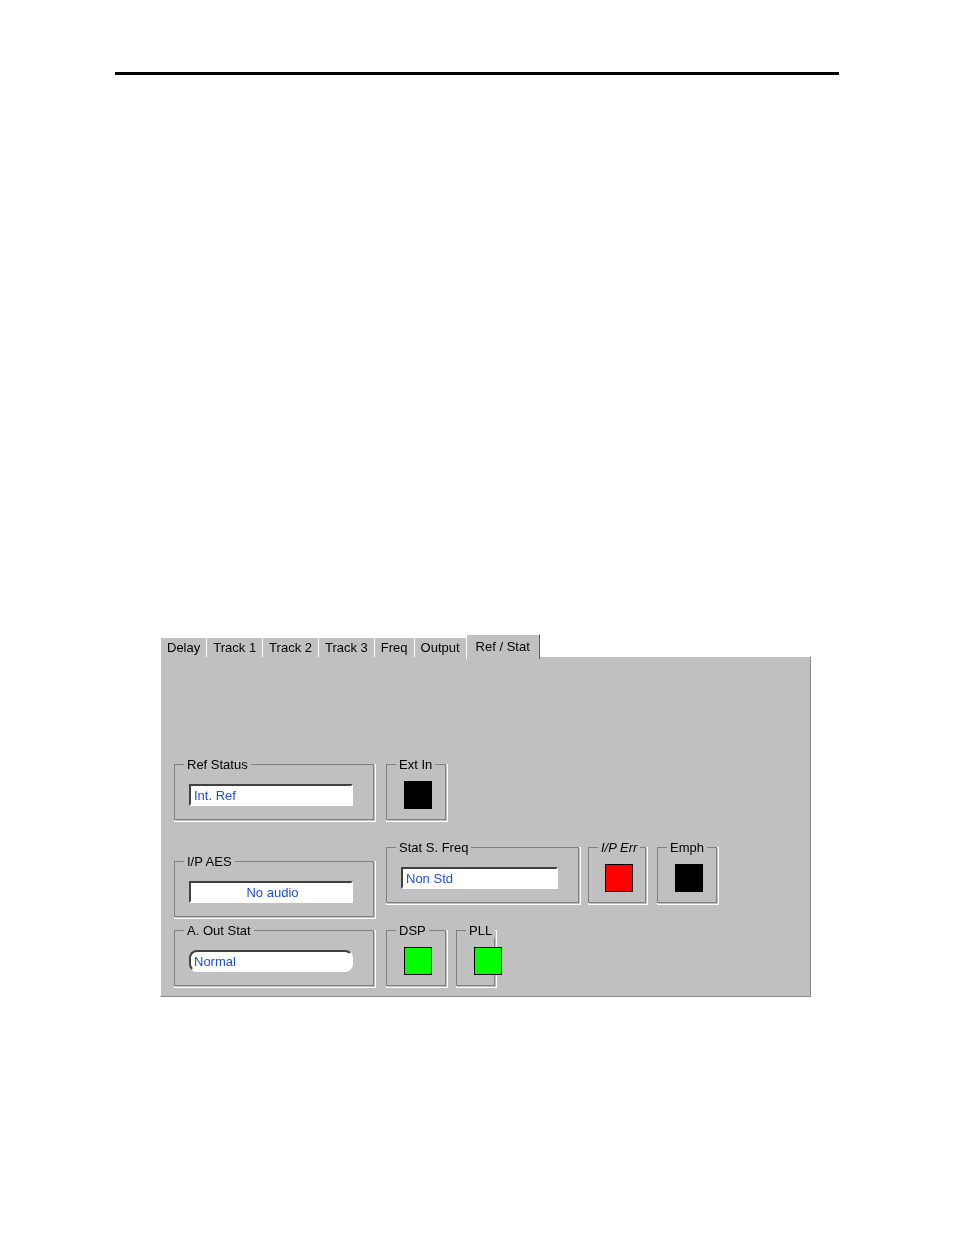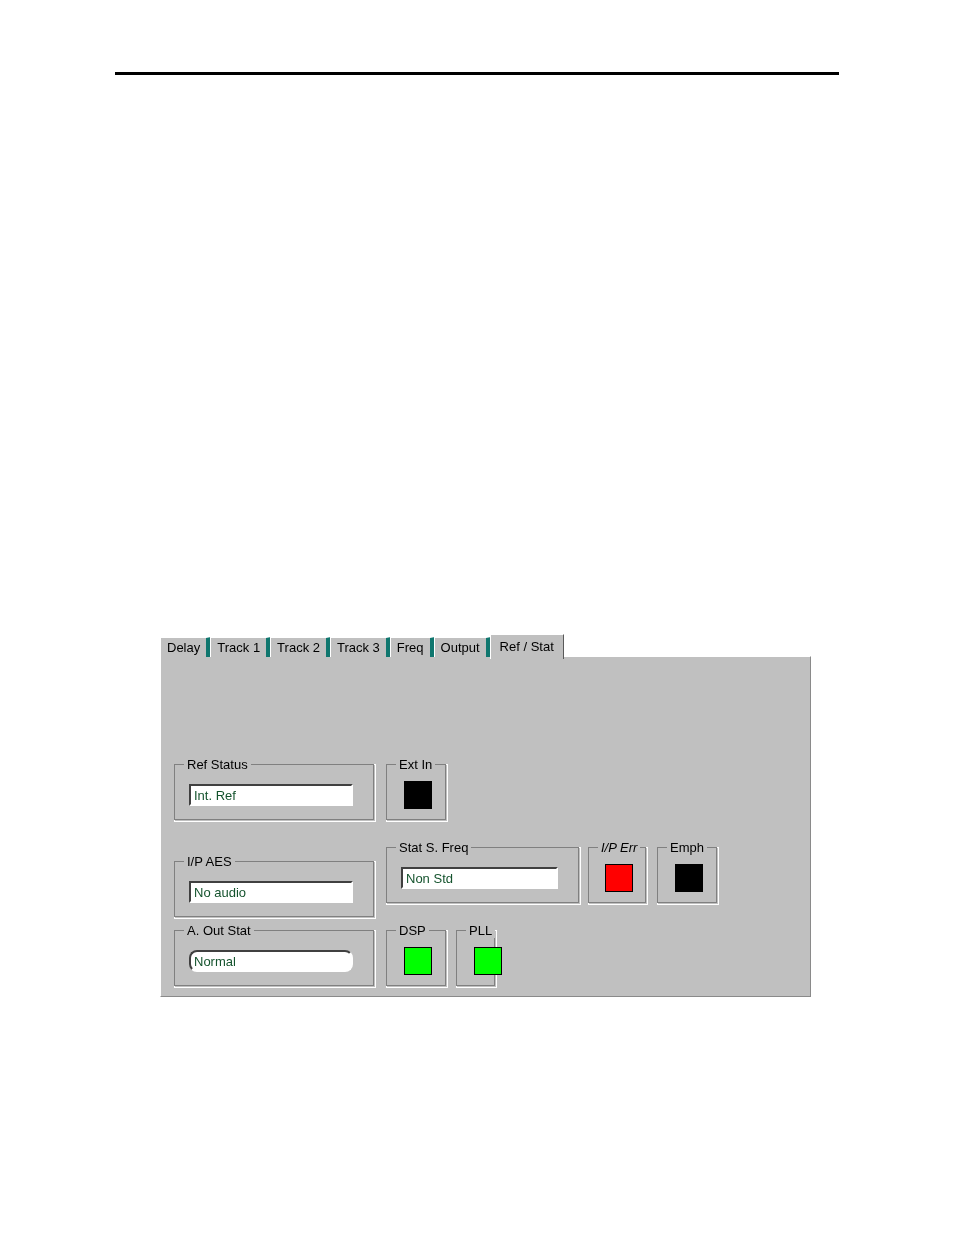--- a/index.html
+++ b/index.html
@@ -48,21 +48,21 @@
   .tab {
     position: relative;
     height: 20px;
     line-height: 20px;
     padding: 0 6px;
     font-size: 13px;
     color: #000000;
     background: #c0c0c0;
     border-top: 1px solid #ffffff;
     border-left: 1px solid #ffffff;
-    border-right: 5px solid #0f766e;
+    border-right: 1px solid #0f766e;
     box-sizing: border-box;
     white-space: nowrap;
     margin-right: -1px;
   }
   .tab.first { }
   .tab.active {
     height: 25px;
     line-height: 23px;
     margin-top: 0;
     margin-bottom: -2px;
@@ -122,21 +122,21 @@
   
   .field {
     position: absolute;
     background: #ffffff;
     border-top: 2px solid #404040;
     border-left: 2px solid #404040;
     border-right: 2px solid #ffffff;
     border-bottom: 2px solid #ffffff;
     box-sizing: border-box;
     font-size: 13px;
-    color: #14532d;
+    color: #1d4ed8;
     line-height: 1;
     padding: 3px 0 0 3px;
     white-space: nowrap;
     overflow: hidden;
   }
 
   
   .combo {
     position: absolute;
     background: #ffffff;
@@ -224,21 +224,21 @@
 
     <div class="group" style="left:225px; top:107px; width:62px; height:58px;">
       <div class="inner-frame"></div>
       <div class="group-label">Ext In</div>
       <div class="led" style="left:17px; top:16px; width:28px; height:28px; background:#000000;"></div>
     </div>
 
     <div class="group" style="left:13px; top:204px; width:202px; height:58px;">
       <div class="inner-frame"></div>
       <div class="group-label">I/P AES</div>
-      <div class="field" style="left:14px; top:19px; width:164px; height:22px;">No audio</div>
+      <div class="field" style="left:14px; top:19px; width:164px; height:22px;text-align:center;">No audio</div>
     </div>
 
     <div class="group" style="left:225px; top:190px; width:195px; height:58px;">
       <div class="inner-frame"></div>
       <div class="group-label">Stat S. Freq</div>
       <div class="field" style="left:14px; top:19px; width:157px; height:22px;">Non Std</div>
     </div>
 
     <div class="group" style="left:427px; top:190px; width:60px; height:58px;font-style:italic;">
       <div class="inner-frame"></div>

